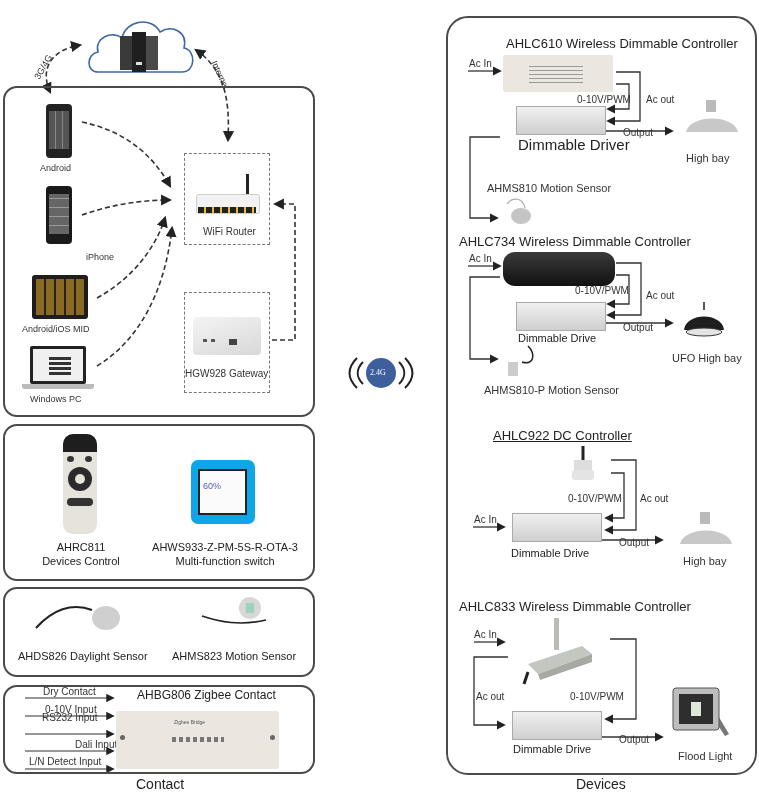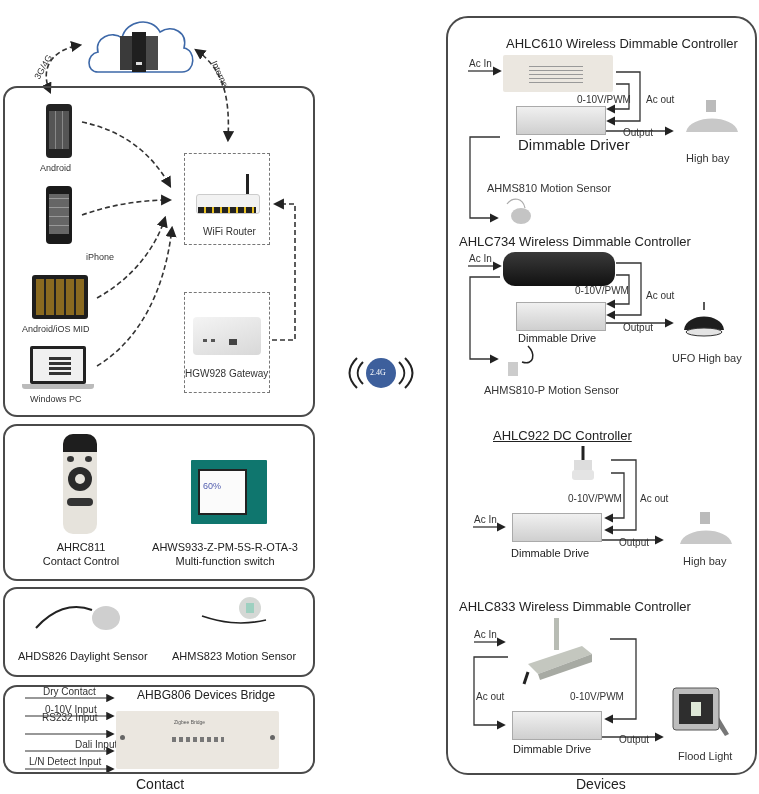--- a/index.html
+++ b/index.html
@@ -148,24 +148,24 @@
   <div style="position:relative;width:34px;height:100px;background:#e6e3dc;border-radius:10px;overflow:hidden;">
     <div style="position:absolute;left:0;top:0;width:34px;height:18px;background:#1e1e1e;"></div>
     <div style="position:absolute;left:4px;top:22px;width:7px;height:6px;border-radius:50%;background:#333;"></div>
     <div style="position:absolute;left:22px;top:22px;width:7px;height:6px;border-radius:50%;background:#333;"></div>
     <div style="position:absolute;left:5px;top:33px;width:24px;height:24px;border-radius:50%;background:#2a2a2a;"></div>
     <div style="position:absolute;left:12px;top:40px;width:10px;height:10px;border-radius:50%;background:#e6e3dc;"></div>
     <div style="position:absolute;left:4px;top:64px;width:26px;height:8px;border-radius:4px;background:#333;"></div>
   </div>
 </div>
 <div class="lbl11" style="left:55px;top:541px;width:52px;">AHRC811</div>
-<div class="lbl11" style="left:36px;top:555px;width:90px;">Contact Control</div>
+<div class="lbl11" style="left:36px;top:555px;width:90px;">Devices Control</div>
 
 <div class="device" style="left:191px;top:460px;width:66px;height:66px;">
-  <div style="position:relative;width:76px;height:64px;background:#0f766e;border-radius:1px;">
+  <div style="position:relative;width:64px;height:64px;background:#0ea5e9;border-radius:7px;">
     <div style="position:absolute;left:7px;top:9px;width:49px;height:46px;background:#fbfbfb;border:2px solid #222;box-sizing:border-box;">
       <div style="position:absolute;left:3px;top:10px;font-size:9px;color:#5560b0;">60%</div>
     </div>
   </div>
 </div>
 <div class="lbl11" style="left:140px;top:541px;width:170px;">AHWS933-Z-PM-5S-R-OTA-3</div>
 <div class="lbl11" style="left:160px;top:555px;width:130px;">Multi-function switch</div>
 
 <div class="panel" style="left:3px;top:587px;width:312px;height:90px;"></div>
 <div class="device" style="left:32px;top:596px;width:90px;height:40px;">
@@ -178,21 +178,21 @@
   <svg width="80" height="40">
     <path d="M2,20 C20,26 40,30 66,24" stroke="#222" stroke-width="1.6" fill="none"></path>
     <circle cx="50" cy="12" r="11" fill="#d5d8d5"></circle>
     <rect x="46" y="7" width="8" height="10" fill="#9ed0c0"></rect>
   </svg>
 </div>
 <div class="lbl11" style="left:18px;top:650px;">AHDS826 Daylight Sensor</div>
 <div class="lbl11" style="left:172px;top:650px;">AHMS823 Motion Sensor</div>
 
 <div class="panel" style="left:3px;top:685px;width:312px;height:89px;"></div>
-<div class="lbl12" style="left:137px;top:688px;">AHBG806 Devices Bridge</div>
+<div class="lbl12" style="left:137px;top:688px;">AHBG806 Zigbee Contact</div>
 <div class="lbl" style="left:43px;top:686px;">Dry Contact</div>
 <div class="lbl" style="left:45px;top:704px;">0-10V Input</div>
 <div class="lbl" style="left:42px;top:712px;text-align:right;">RS232 Input</div>
 <div class="lbl" style="left:54px;top:739px;padding-left:21px;">Dali Input</div>
 <div class="lbl" style="left:29px;top:756px;">L/N Detect Input</div>
 <div class="device" style="left:116px;top:711px;width:163px;height:58px;background:#ebe7e0;border-radius:2px;">
   <div style="position:absolute;left:4px;top:24px;width:5px;height:5px;border-radius:50%;background:#666;"></div>
   <div style="position:absolute;right:4px;top:24px;width:5px;height:5px;border-radius:50%;background:#666;"></div>
   <div style="position:absolute;left:58px;top:8px;font-size:5px;color:#555;">Zigbee Bridge</div>
   <div style="position:absolute;left:56px;top:26px;width:52px;height:5px;background:repeating-linear-gradient(90deg,#777 0 4px,transparent 4px 7px);"></div>

